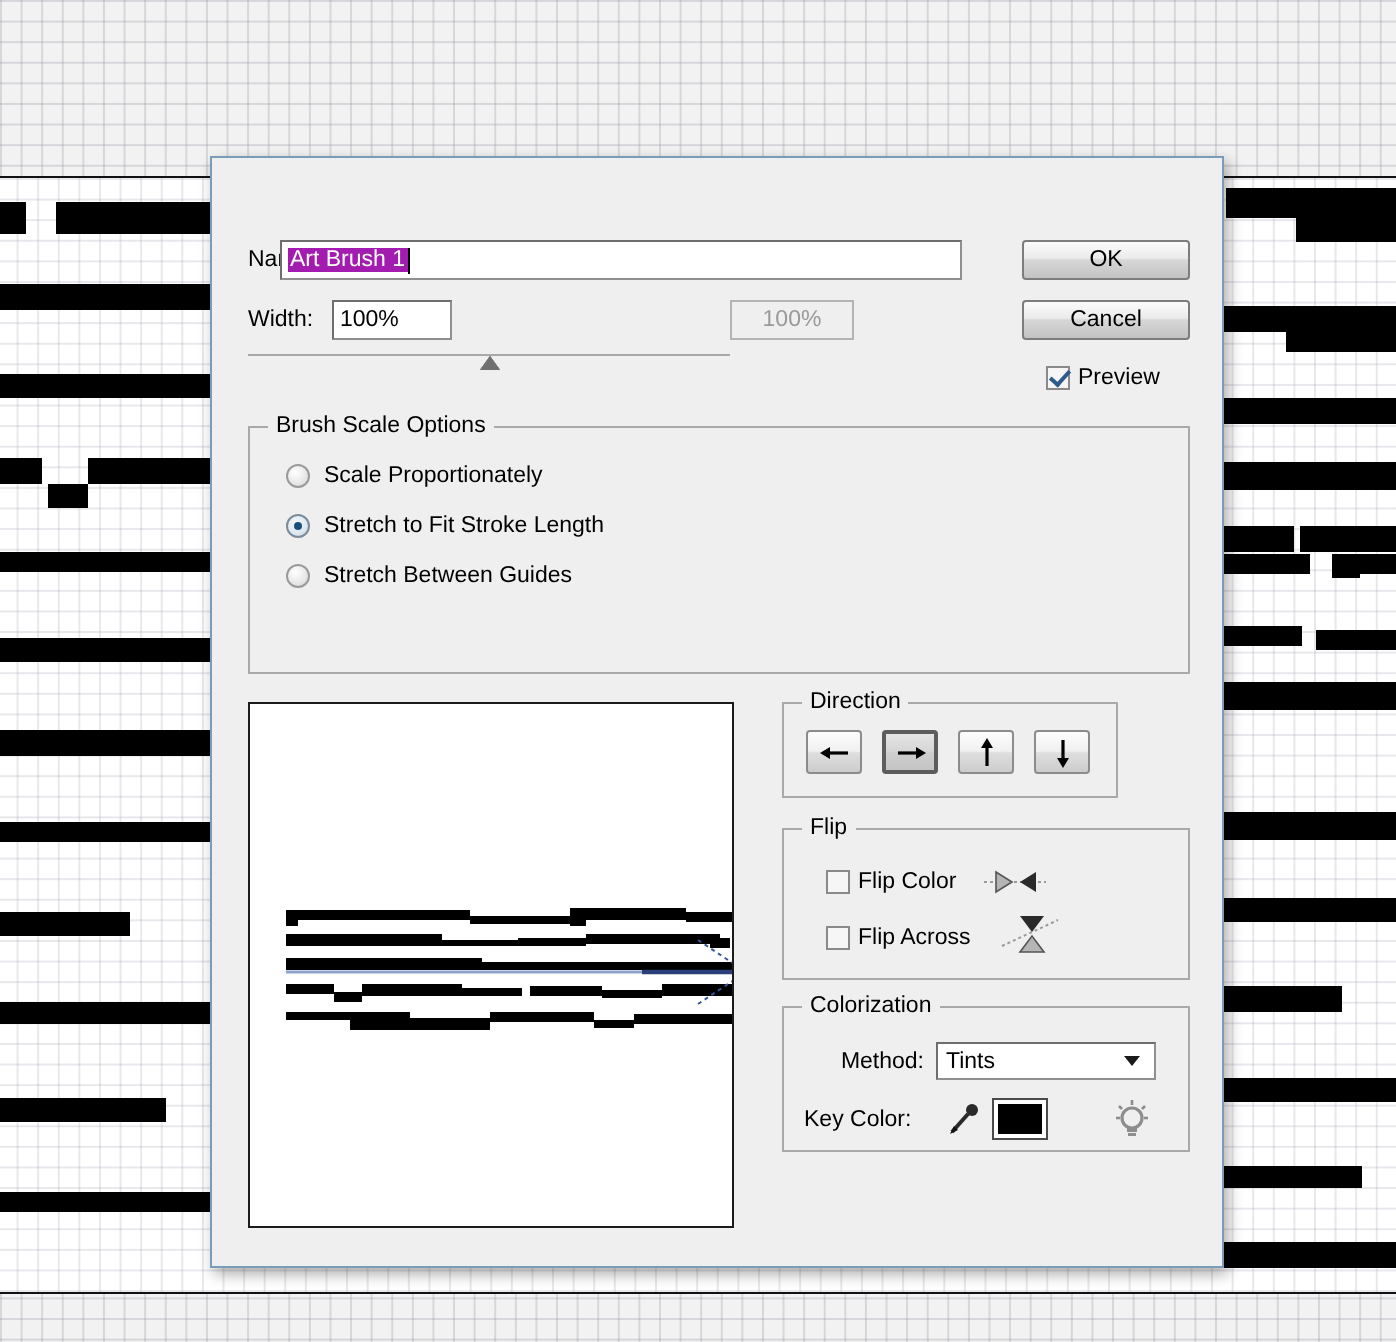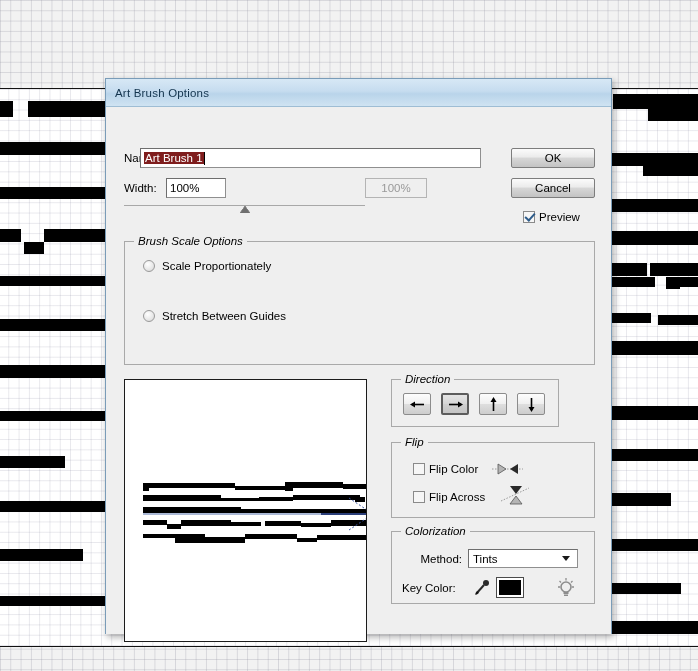--- a/index.html
+++ b/index.html
@@ -96,21 +96,21 @@
     padding: 0 3px;
     overflow: hidden;
   }
   .textfield.disabled {
     background: #efefef;
     color: #9a9a9a;
     border-color: #b4b4b4;
     justify-content: center;
   }
   .sel-text {
-    background: #7f1d1d;
+    background: #a21caf;
     color: #ffffff;
     padding: 0 1px;
   }
   .caret {
     display: inline-block;
     width: 1px;
     height: 13px;
     background: #000;
     margin-left: 0px;
   }
@@ -229,21 +229,20 @@
     box-sizing: border-box;
   }
   .group > .group-title {
     position: absolute;
     top: -7px; left: 9px;
     background: #efefef;
     padding: 0 4px;
     font-size: 11.5px;
     color: #000;
     white-space: nowrap;
-    font-style: italic;
   }
 
   .row { display: flex; align-items: center; }
 
   
   .iconbtn {
     width: 28px; height: 22px;
     background: linear-gradient(to bottom, #fdfdfd 0%, #f0f0f0 48%, #dedede 52%, #cdcdcd 100%);
     border: 1px solid #8c8c8c;
     border-radius: 2px;
@@ -334,23 +333,20 @@
         <div class="bar" style="left: 613px; top: 404px; width: 60px; height: 13px;"></div>
         <div class="bar" style="left: 613px; top: 450px; width: 92px; height: 12px;"></div>
         <div class="bar" style="left: 613px; top: 494px; width: 70px; height: 11px;"></div>
         <div class="bar" style="left: 613px; top: 532px; width: 92px; height: 13px;"></div>
       </div>
   </div>
 </div>
 
 <div id="dialog">
 
-  <div id="titlebar">
-    <span class="title-text">Art Brush Options</span>
-  </div>
 
   <div id="dialog-body">
 
     <div class="row" style="position:absolute; left:18px; top:41px;">
       <span class="lbl" style="width:16px;">Name:</span>
       <div class="textfield" style="width:341px; height:20px;">
         <span class="sel-text">Art Brush 1</span>
           <span class="caret"></span>
       </div>
     </div>
@@ -381,20 +377,24 @@
     </div>
 
     <div class="group" style="left:18px; top:134px; width:471px; height:124px;">
       <span class="group-title">Brush Scale Options</span>
 
       <div class="row" style="position:absolute; left:18px; top:18px; gap:7px;">
         <span class="radio"></span>
         <span class="lbl">Scale Proportionately</span>
       </div>
 
+      <div class="row" style="position:absolute; left:18px; top:43px; gap:7px;">
+        <span class="radio selected"></span>
+        <span class="lbl">Stretch to Fit Stroke Length</span>
+      </div>
 
       <div class="row" style="position:absolute; left:18px; top:68px; gap:7px;">
         <span class="radio"></span>
         <span class="lbl">Stretch Between Guides</span>
       </div>
     </div>
 
     <div id="preview-pane">
       <div id="preview-artwork">
           <div class="pbar" style="left: 18px; top: 103px; width: 6px; height: 8px;"></div>

